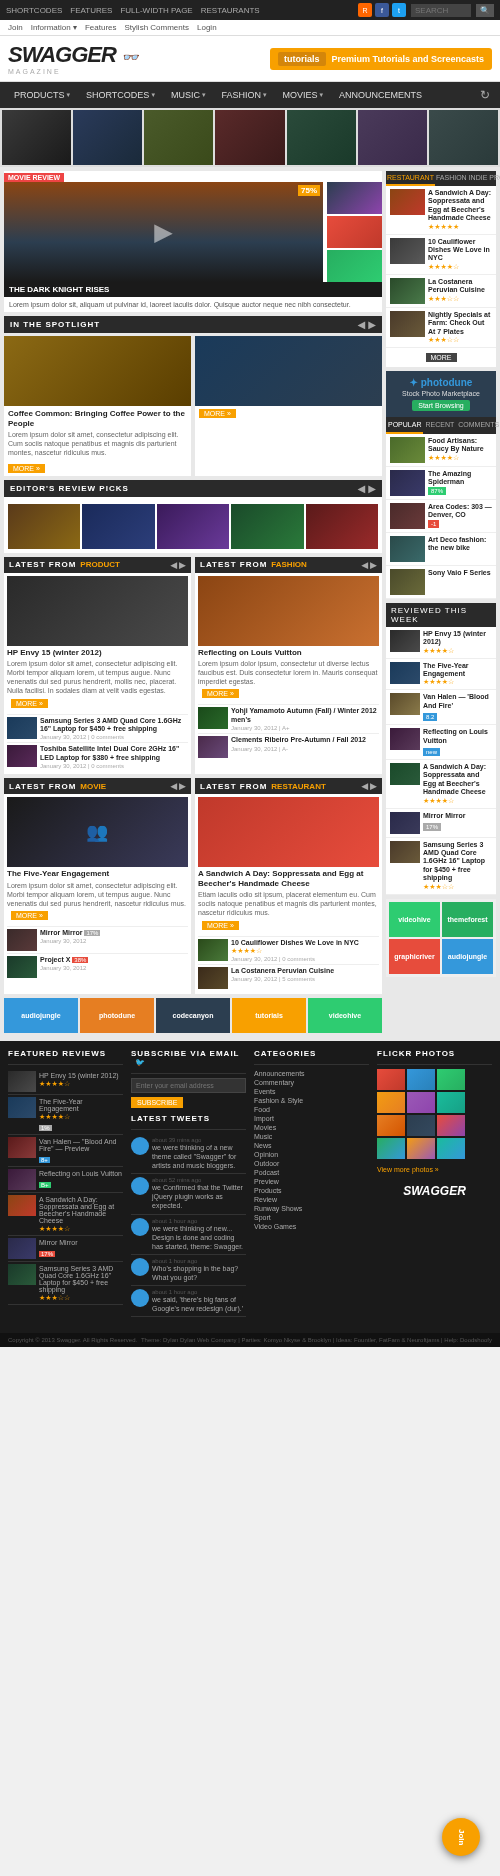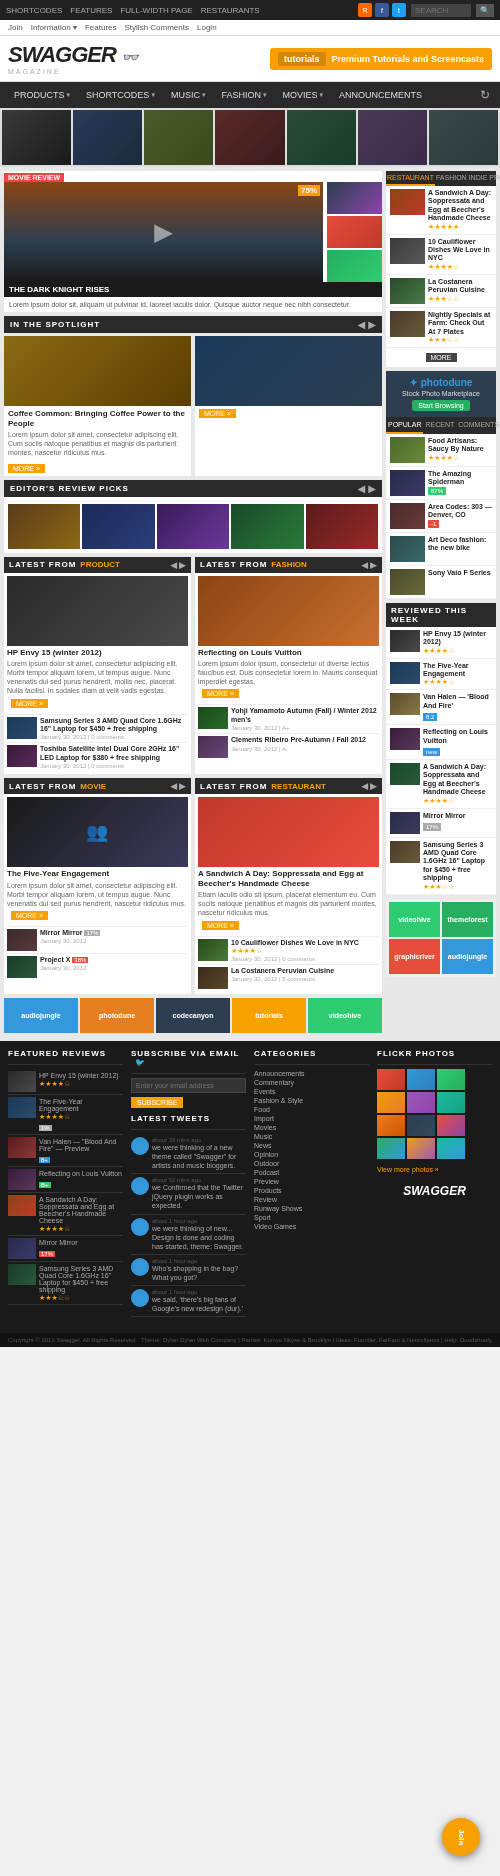--- a/index.html
+++ b/index.html
@@ -133,21 +133,21 @@
     .pi1 { background: linear-gradient(135deg, #4a6a2a, #6a8a3a); }
     .pi2 { background: linear-gradient(135deg, #2a2a4a, #3a3a6a); }
     .pi3 { background: linear-gradient(135deg, #4a2a2a, #6a3a3a); }
     .pi4 { background: linear-gradient(135deg, #2a4a4a, #3a6a6a); }
     .pi5 { background: linear-gradient(135deg, #4a4a2a, #6a6a3a); }
     .popular-item-content { flex: 1; min-width: 0; }
     .popular-item-title { font-size: 7px; font-weight: bold; color: #222; line-height: 1.2; }
 
     
     .reviewed-section { background: #fff; margin-bottom: 4px; }
-    .reviewed-header { background: #2a2a2a; color: #fff; font-size: 8px; padding: 3px 5px; font-weight: bold; text-transform: uppercase; letter-spacing: 1px; }
+    .reviewed-header { background: #2a2a2a; color: #fff; font-size: 8px; padding: 3px 5px; font-weight: normal; text-transform: uppercase; letter-spacing: 1px; }
     .reviewed-item { display: flex; gap: 3px; padding: 3px 4px; border-bottom: 1px solid #eee; cursor: pointer; align-items: flex-start; }
     .reviewed-item-img { width: 30px; height: 22px; flex-shrink: 0; }
     .ri1 { background: linear-gradient(135deg, #2a2a2a, #4a4a4a); }
     .ri2 { background: linear-gradient(135deg, #1a3a5a, #2c4a6a); }
     .ri3 { background: linear-gradient(135deg, #5a4a2a, #8a7a4a); }
     .ri4 { background: linear-gradient(135deg, #3a1a3a, #5a3a5a); }
     .ri5 { background: linear-gradient(135deg, #1a4a2a, #2a5a3a); }
     .ri6 { background: linear-gradient(135deg, #2a2a4a, #3a3a5a); }
     .ri7 { background: linear-gradient(135deg, #4a3a2a, #6a5a3a); }
     .reviewed-item-content { flex: 1; min-width: 0; }

